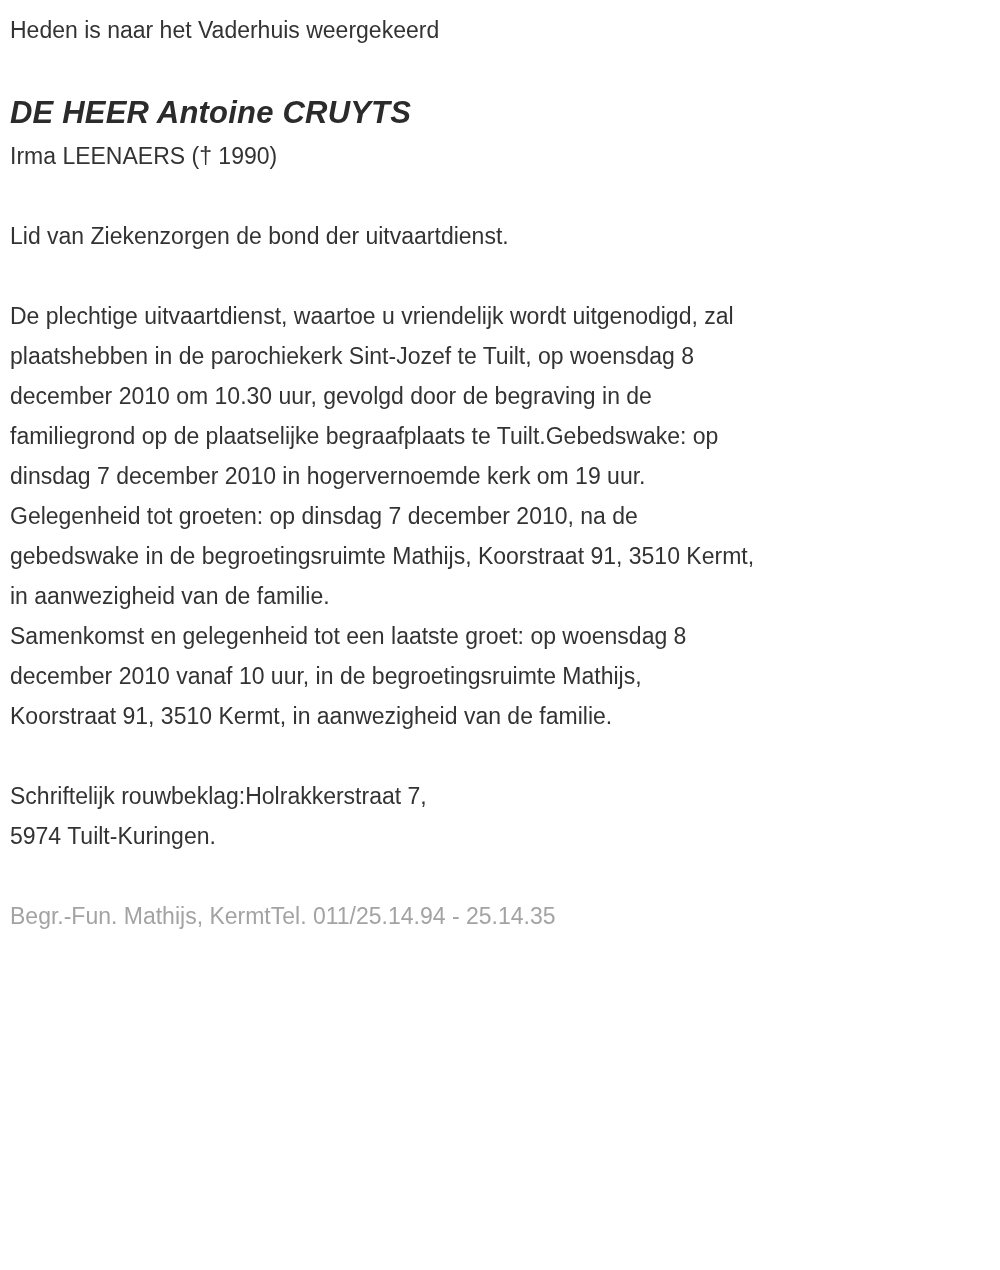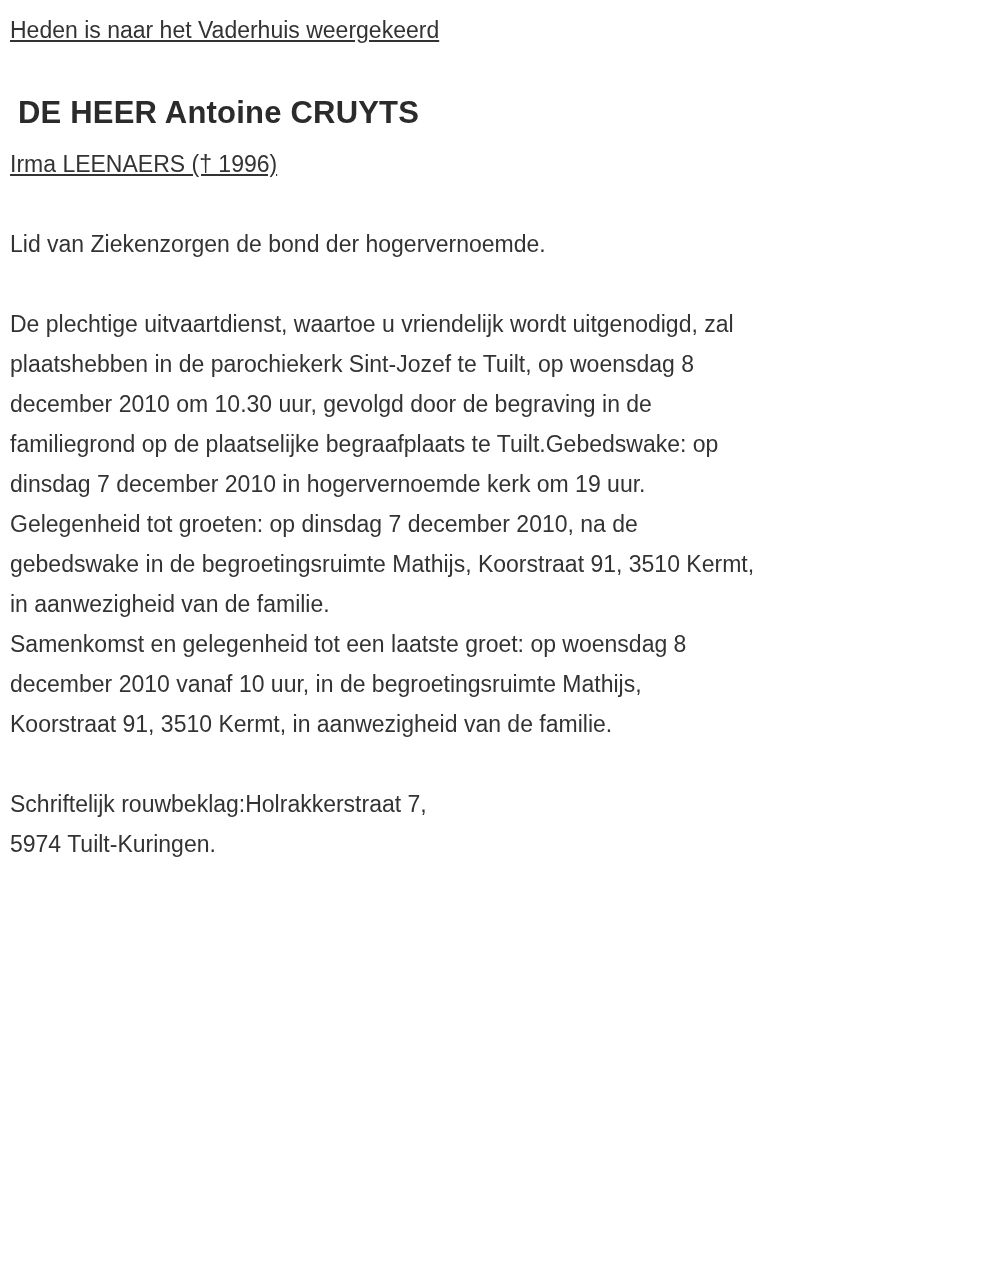--- a/index.html
+++ b/index.html
@@ -16,67 +16,68 @@
     padding: 10px 12px 0 10px;
     font-family: "Liberation Sans", "DejaVu Sans", sans-serif;
     color: #333333;
     font-size: 23px;
     line-height: 40px;
     overflow: hidden;
   }
   .line {
     margin: 0;
     white-space: pre-line;
-    text-decoration: underline;
   }
   .para {
     margin: 0 0 40px 0;
     white-space: pre-line;
   }
   .gap-after {
     margin-bottom: 40px;
   }
   h1.deceased-title {
-    margin: 8px;
+    margin: 0;
     font-size: 31px;
     line-height: 46px;
     font-weight: 700;
     color: #2b2b2b;
     letter-spacing: 0.2px;
+    font-style: italic;
   }
   .footer-line {
     margin: 0;
     color: #a3a3a3;
   }
 </style>
 </head>
 <body>
 
 <div class="page">
 
   <p class="line gap-after">Heden is naar het Vaderhuis weergekeerd</p>
 
   <h1 class="deceased-title">DE HEER Antoine CRUYTS</h1>
 
 
-  <p class="line gap-after">Irma LEENAERS († 1996)</p>
+  <p class="line gap-after">Irma LEENAERS († 1990)</p>
 
-  <p class="para">Lid van Ziekenzorgen de bond der hogervernoemde.</p>
+  <p class="para">Lid van Ziekenzorgen de bond der uitvaartdienst.</p>
 
 
   <p class="para">De plechtige uitvaartdienst, waartoe u vriendelijk wordt uitgenodigd, zal
 plaatshebben in de parochiekerk Sint-Jozef te Tuilt, op woensdag 8
 december 2010 om 10.30 uur, gevolgd door de begraving in de
 familiegrond op de plaatselijke begraafplaats te Tuilt.Gebedswake: op
 dinsdag 7 december 2010 in hogervernoemde kerk om 19 uur.
 Gelegenheid tot groeten: op dinsdag 7 december 2010, na de
 gebedswake in de begroetingsruimte Mathijs, Koorstraat 91, 3510 Kermt,
 in aanwezigheid van de familie.
 Samenkomst en gelegenheid tot een laatste groet: op woensdag 8
 december 2010 vanaf 10 uur, in de begroetingsruimte Mathijs,
 Koorstraat 91, 3510 Kermt, in aanwezigheid van de familie.</p>
 
   <p class="para">Schriftelijk rouwbeklag:Holrakkerstraat 7,
 5974 Tuilt-Kuringen.</p>
 
 
+  <p class="footer-line">Begr.-Fun. Mathijs, KermtTel. 011/25.14.94 - 25.14.35</p>
 
 </div>
 
 </body></html>

